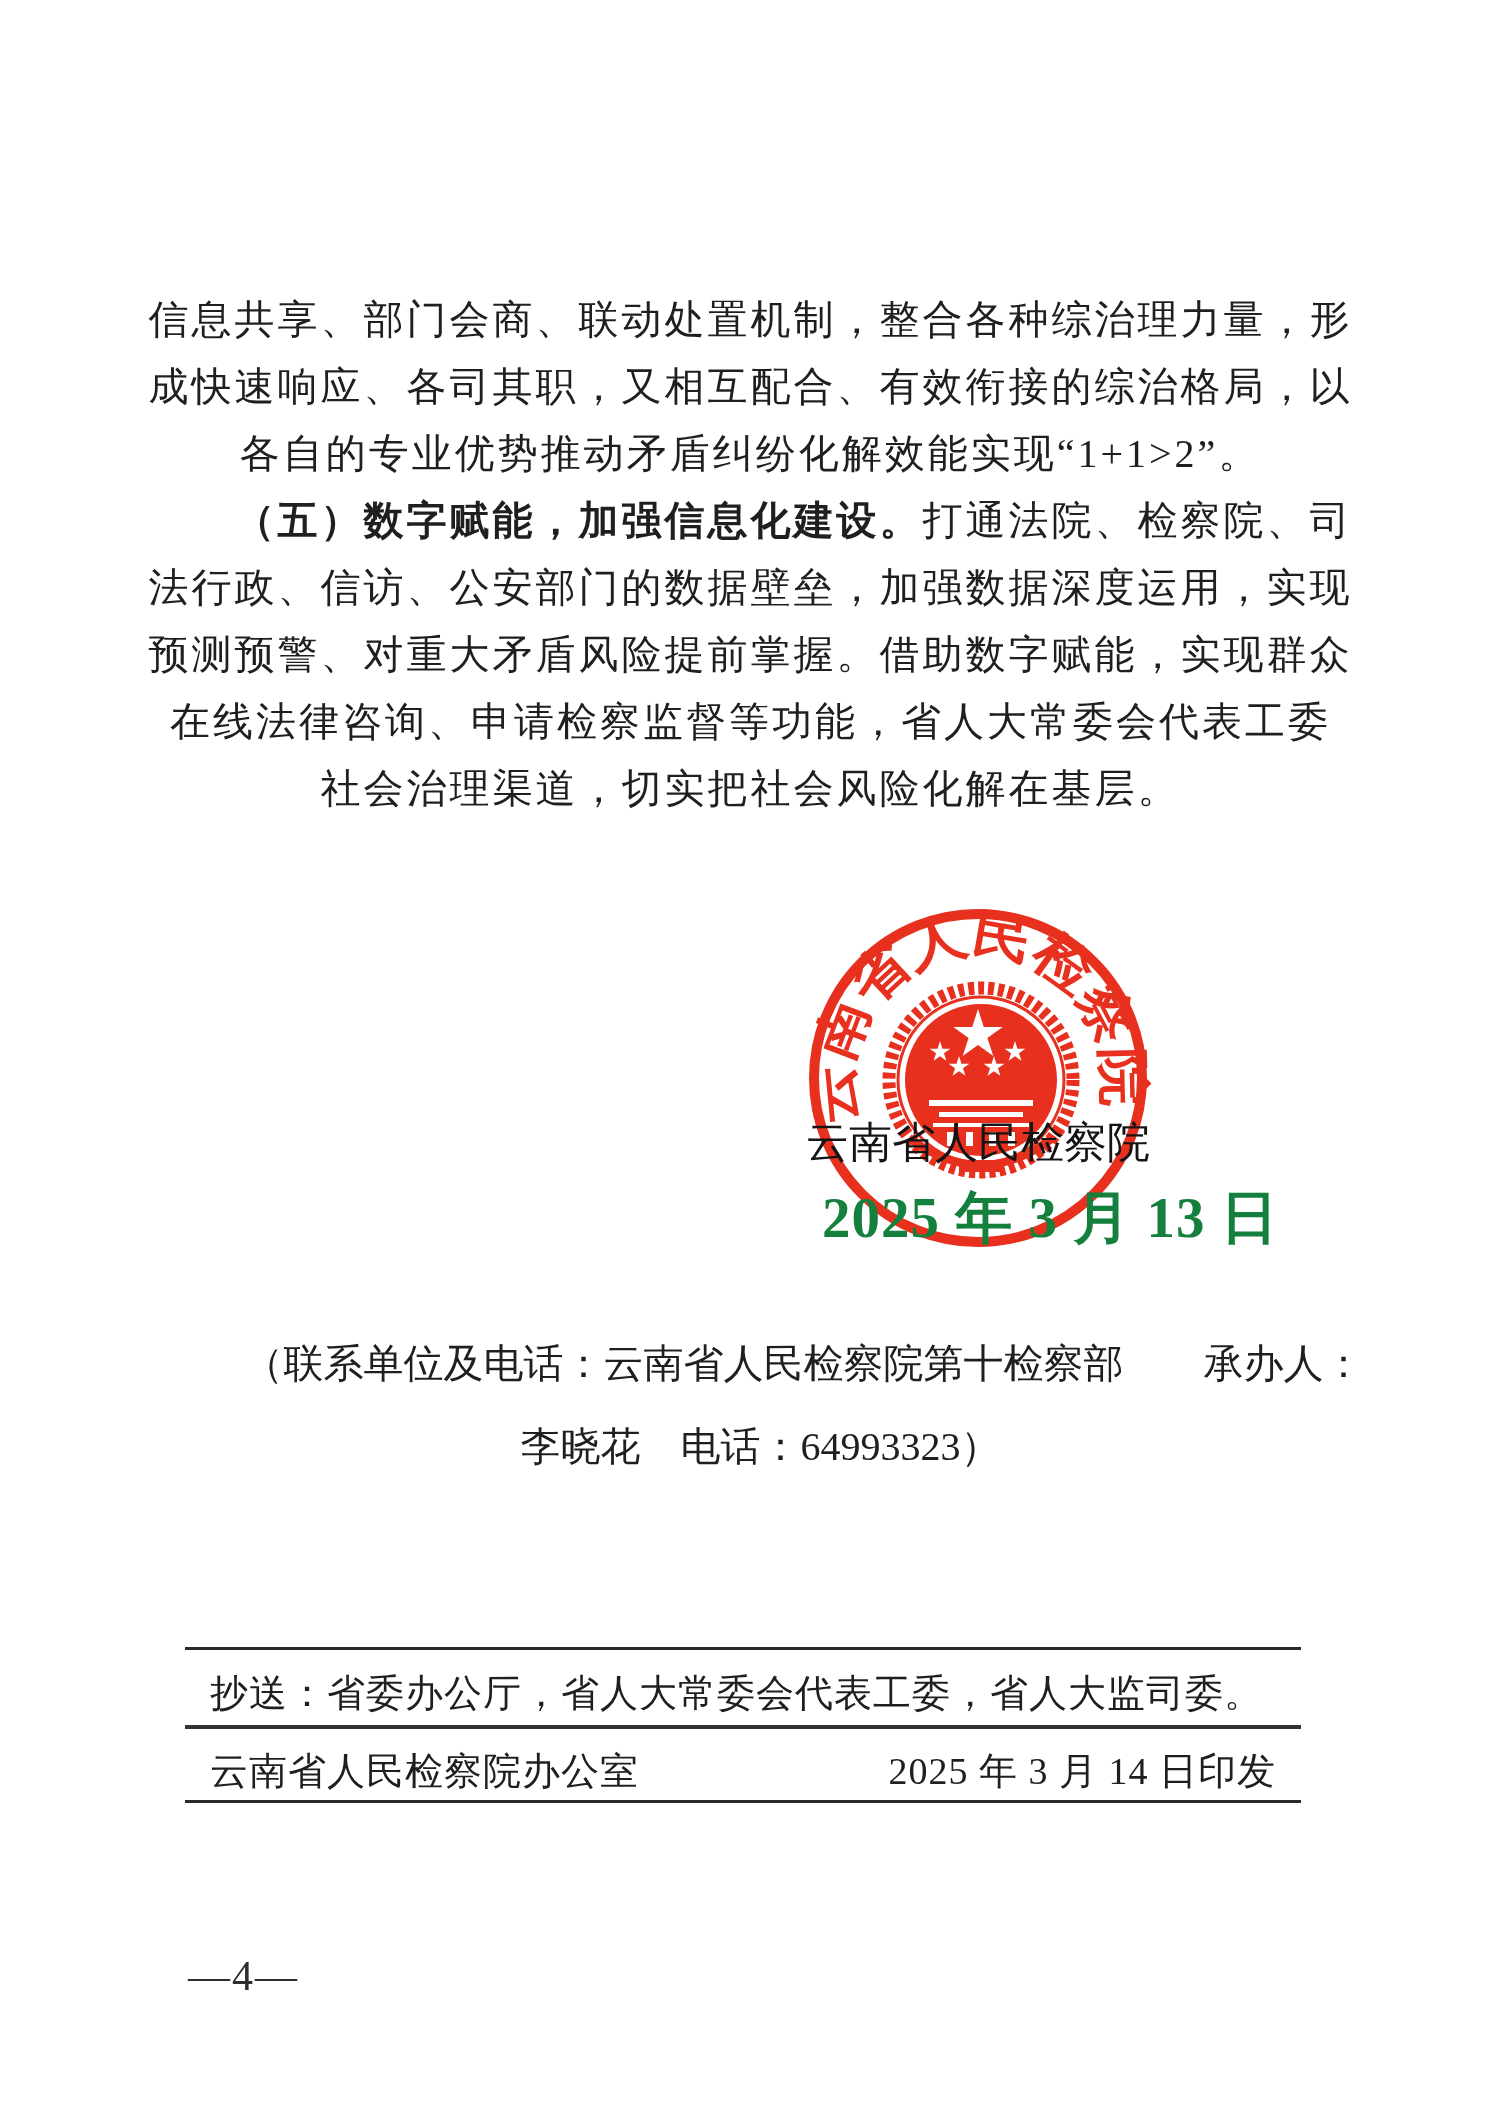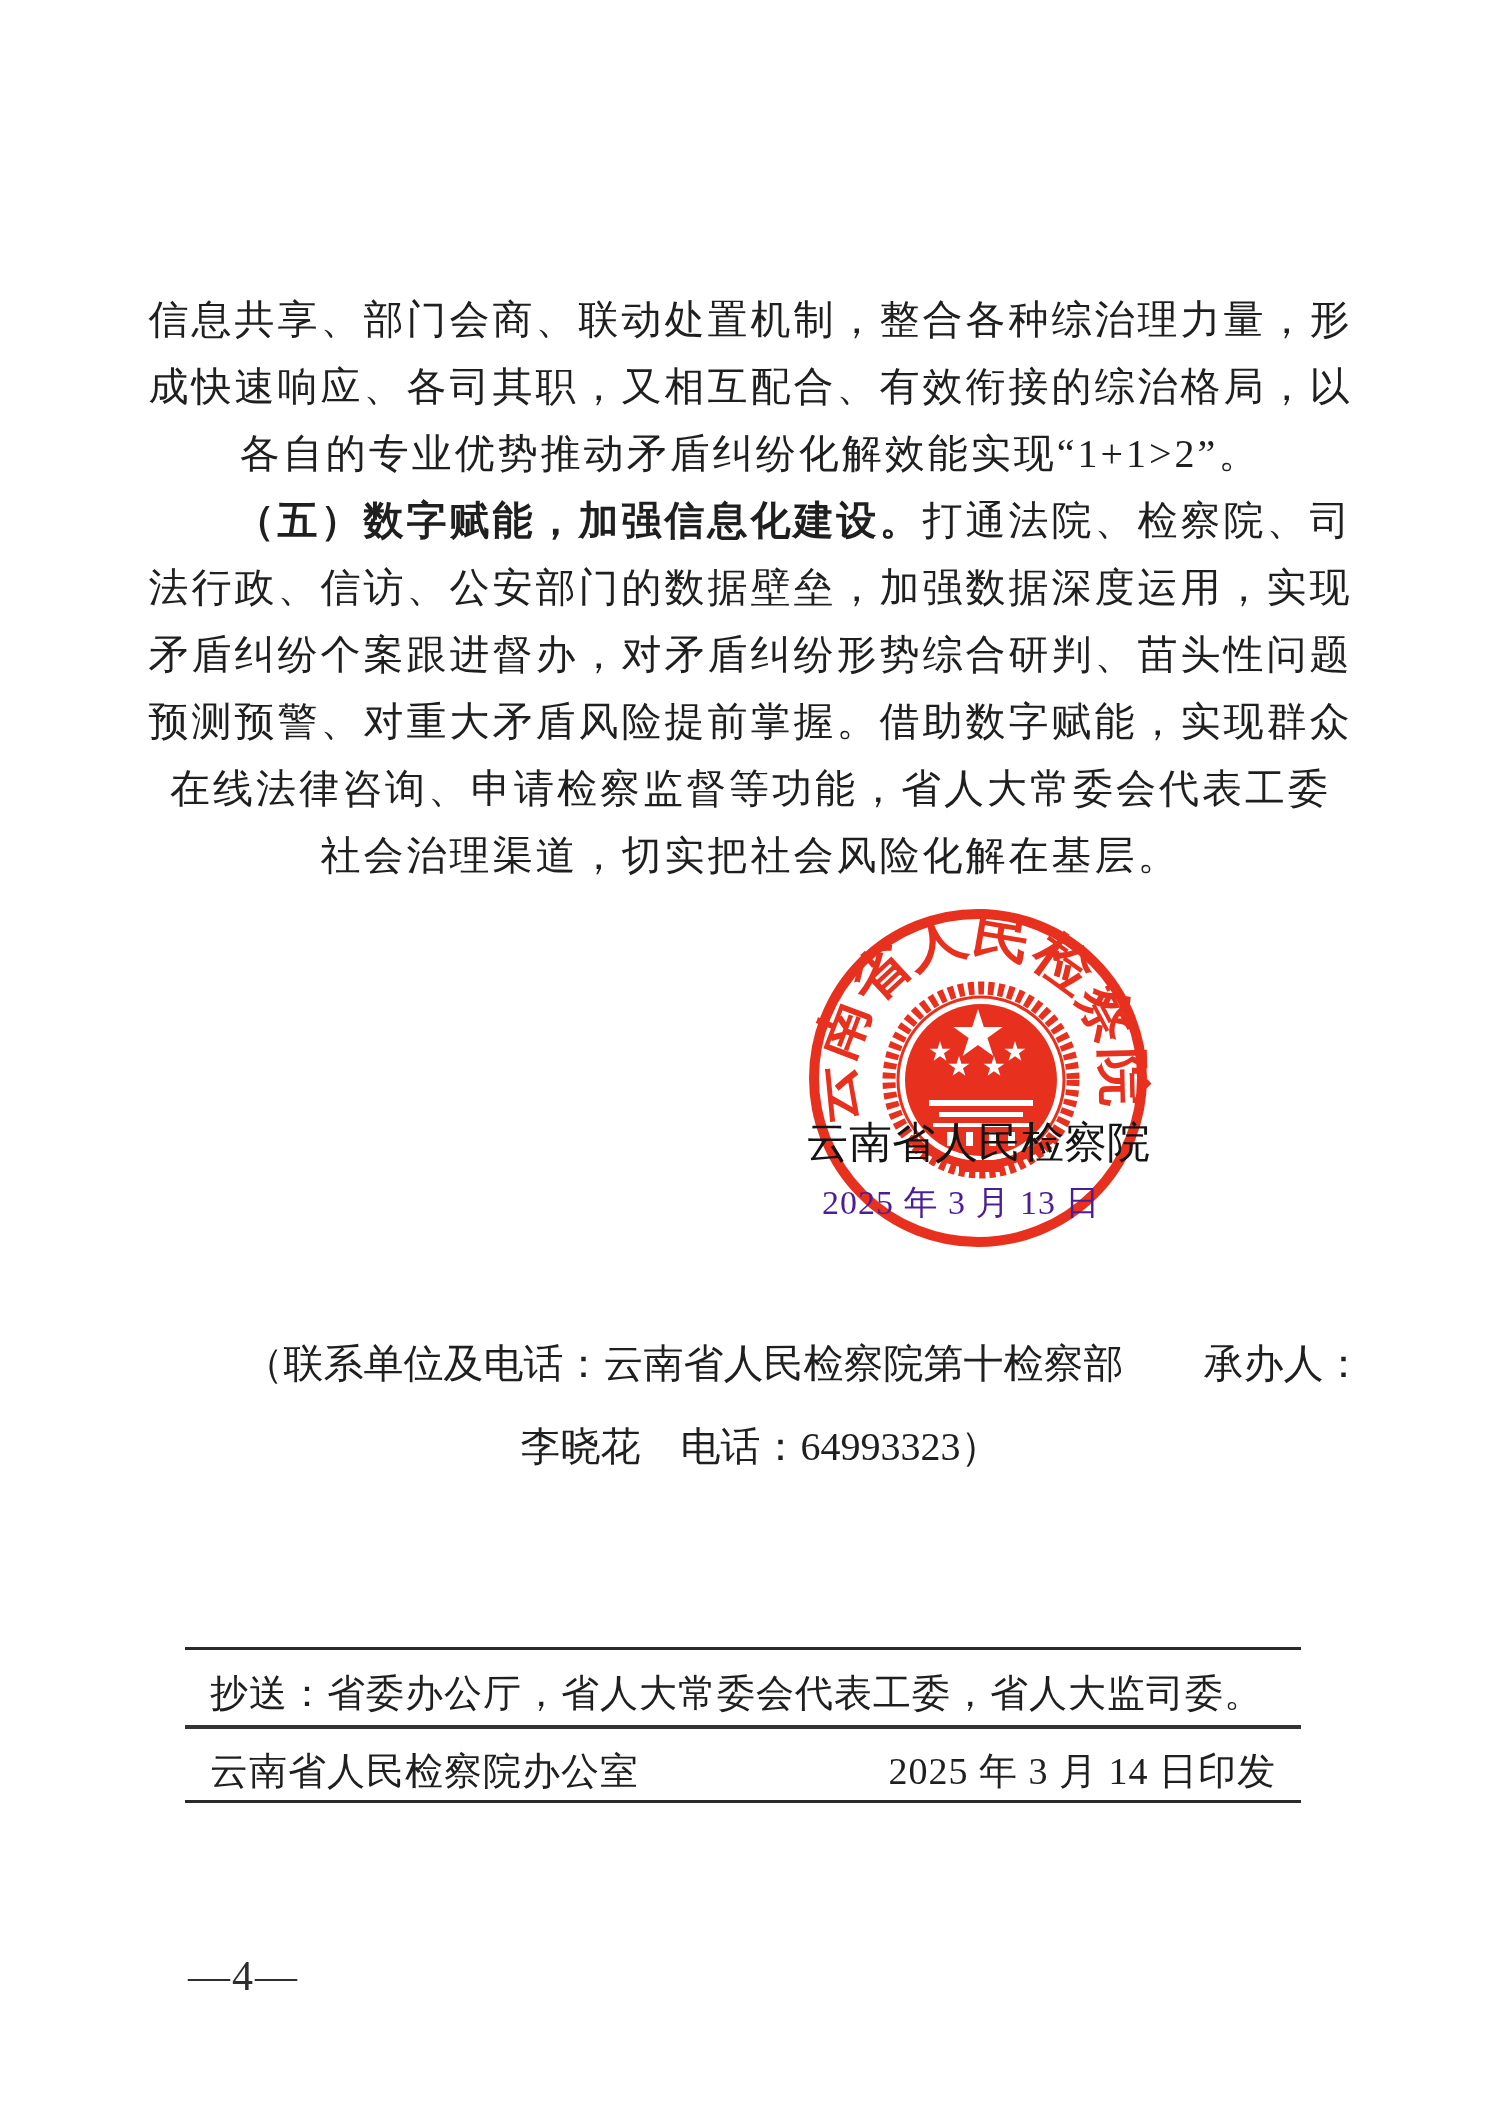--- a/index.html
+++ b/index.html
@@ -49,25 +49,26 @@
     font-size: 43px;
     letter-spacing: 0px;
     color: #141414;
     white-space: nowrap;
     z-index: 3;
   }
   .seal-date {
     position: absolute;
     left: 822px;
     top: 1180px;
-    font-size: 34px;
+    font-size: 57px;
     letter-spacing: 1px;
-    color: #4c1d95;
+    color: #15803d;
     white-space: nowrap;
     z-index: 3;
+    font-weight: bold;
   }
   
   .contact {
     position: absolute;
     left: 153px;
     top: 1322px;
     width: 1215px;
     font-size: 40px;
     letter-spacing: 0px;
   }
@@ -118,21 +119,20 @@
 <div class="page">
 
   <div class="body-text">
     <div class="line">信息共享、部门会商、联动处置机制，整合各种综治理力量，形</div>
     <div class="line">成快速响应、各司其职，又相互配合、有效衔接的综治格局，以</div>
     <div class="line">各自的专业优势推动矛盾纠纷化解效能实现“1+1&gt;2”。</div>
     <div class="line indent">
       <span class="para-head">（五）数字赋能，加强信息化建设。</span><span>打通法院、检察院、司</span>
     </div>
     <div class="line">法行政、信访、公安部门的数据壁垒，加强数据深度运用，实现</div>
-    <div class="line">矛盾纠纷个案跟进督办，对矛盾纠纷形势综合研判、苗头性问题</div>
     <div class="line">预测预警、对重大矛盾风险提前掌握。借助数字赋能，实现群众</div>
     <div class="line">在线法律咨询、申请检察监督等功能，省人大常委会代表工委</div>
     <div class="line">社会治理渠道，切实把社会风险化解在基层。</div>
   </div>
 
   <div class="seal-wrap">
     <svg width="350" height="350" viewBox="0 0 350 350">
       <defs>
         <polygon id="star5" fill="#ffffff" points="0,-26 -5.8,-8 -24.7,-8 -9.4,3.1 -15.3,21 0,9.9 15.3,21 9.4,3.1 24.7,-8 5.8,-8"></polygon>
         <path id="ringArc" d="M 56,222 A 127,127 0 1 1 294,222" fill="none"></path>

